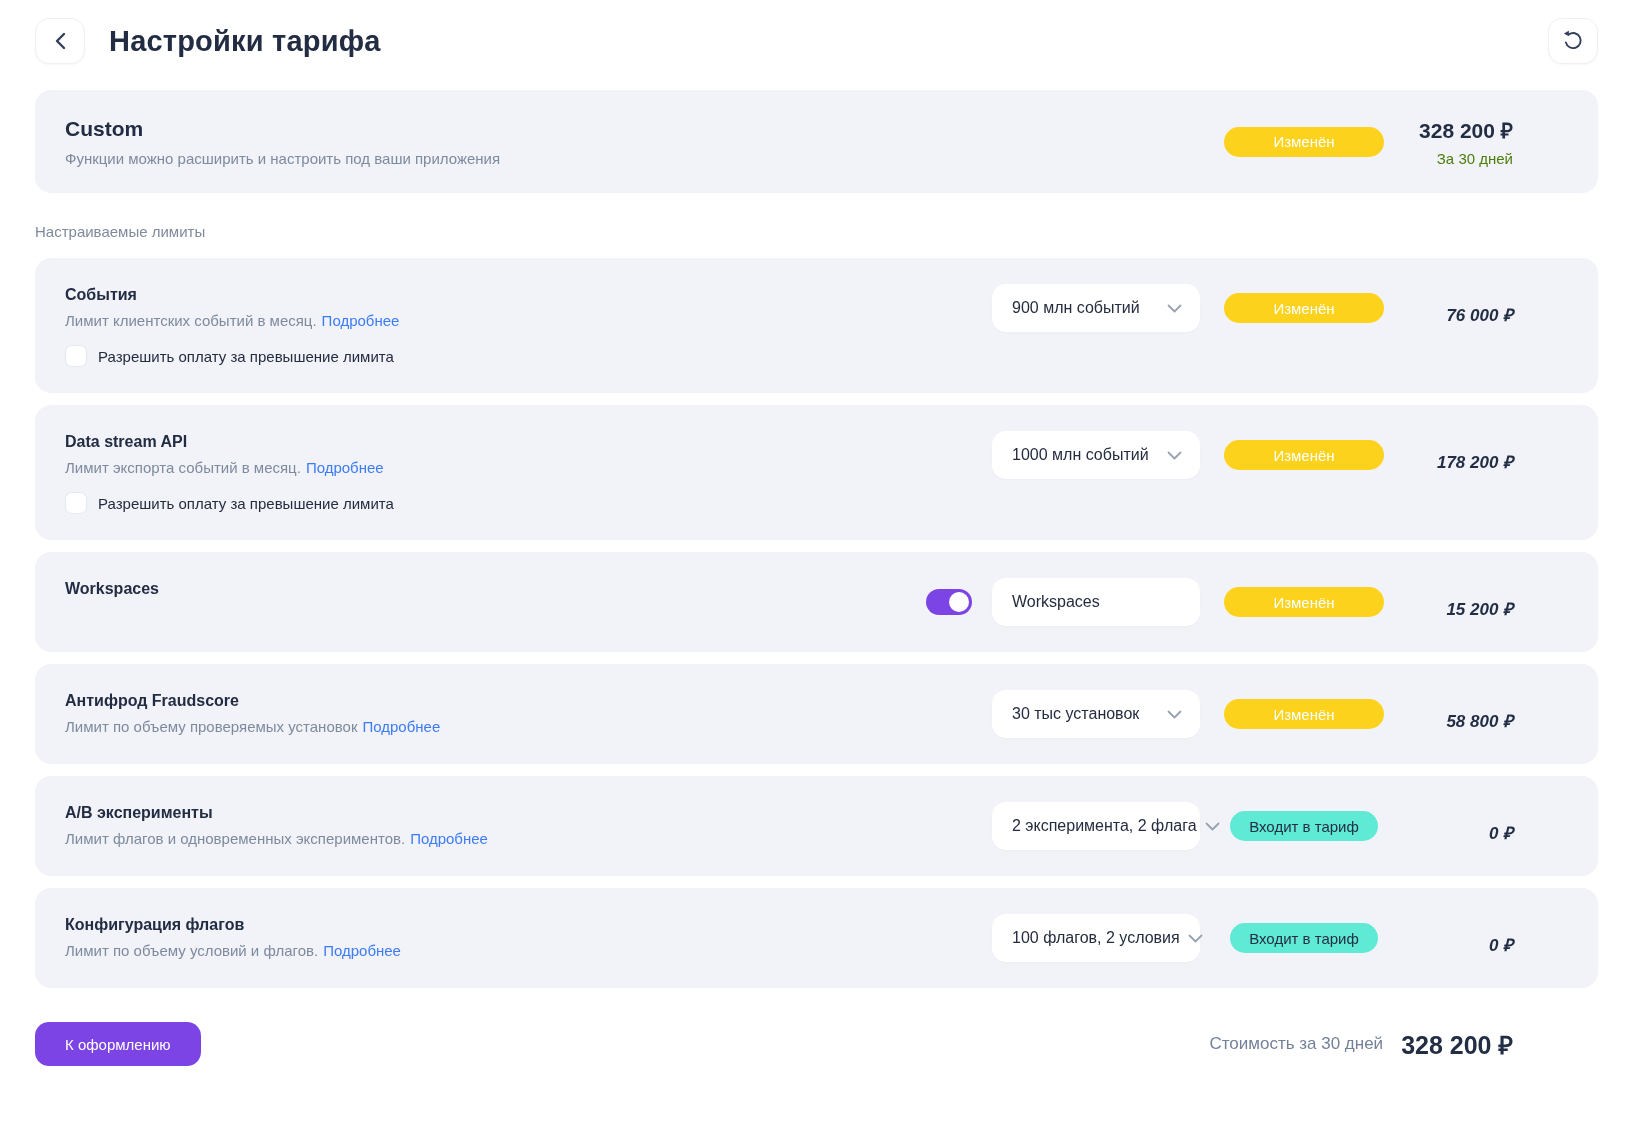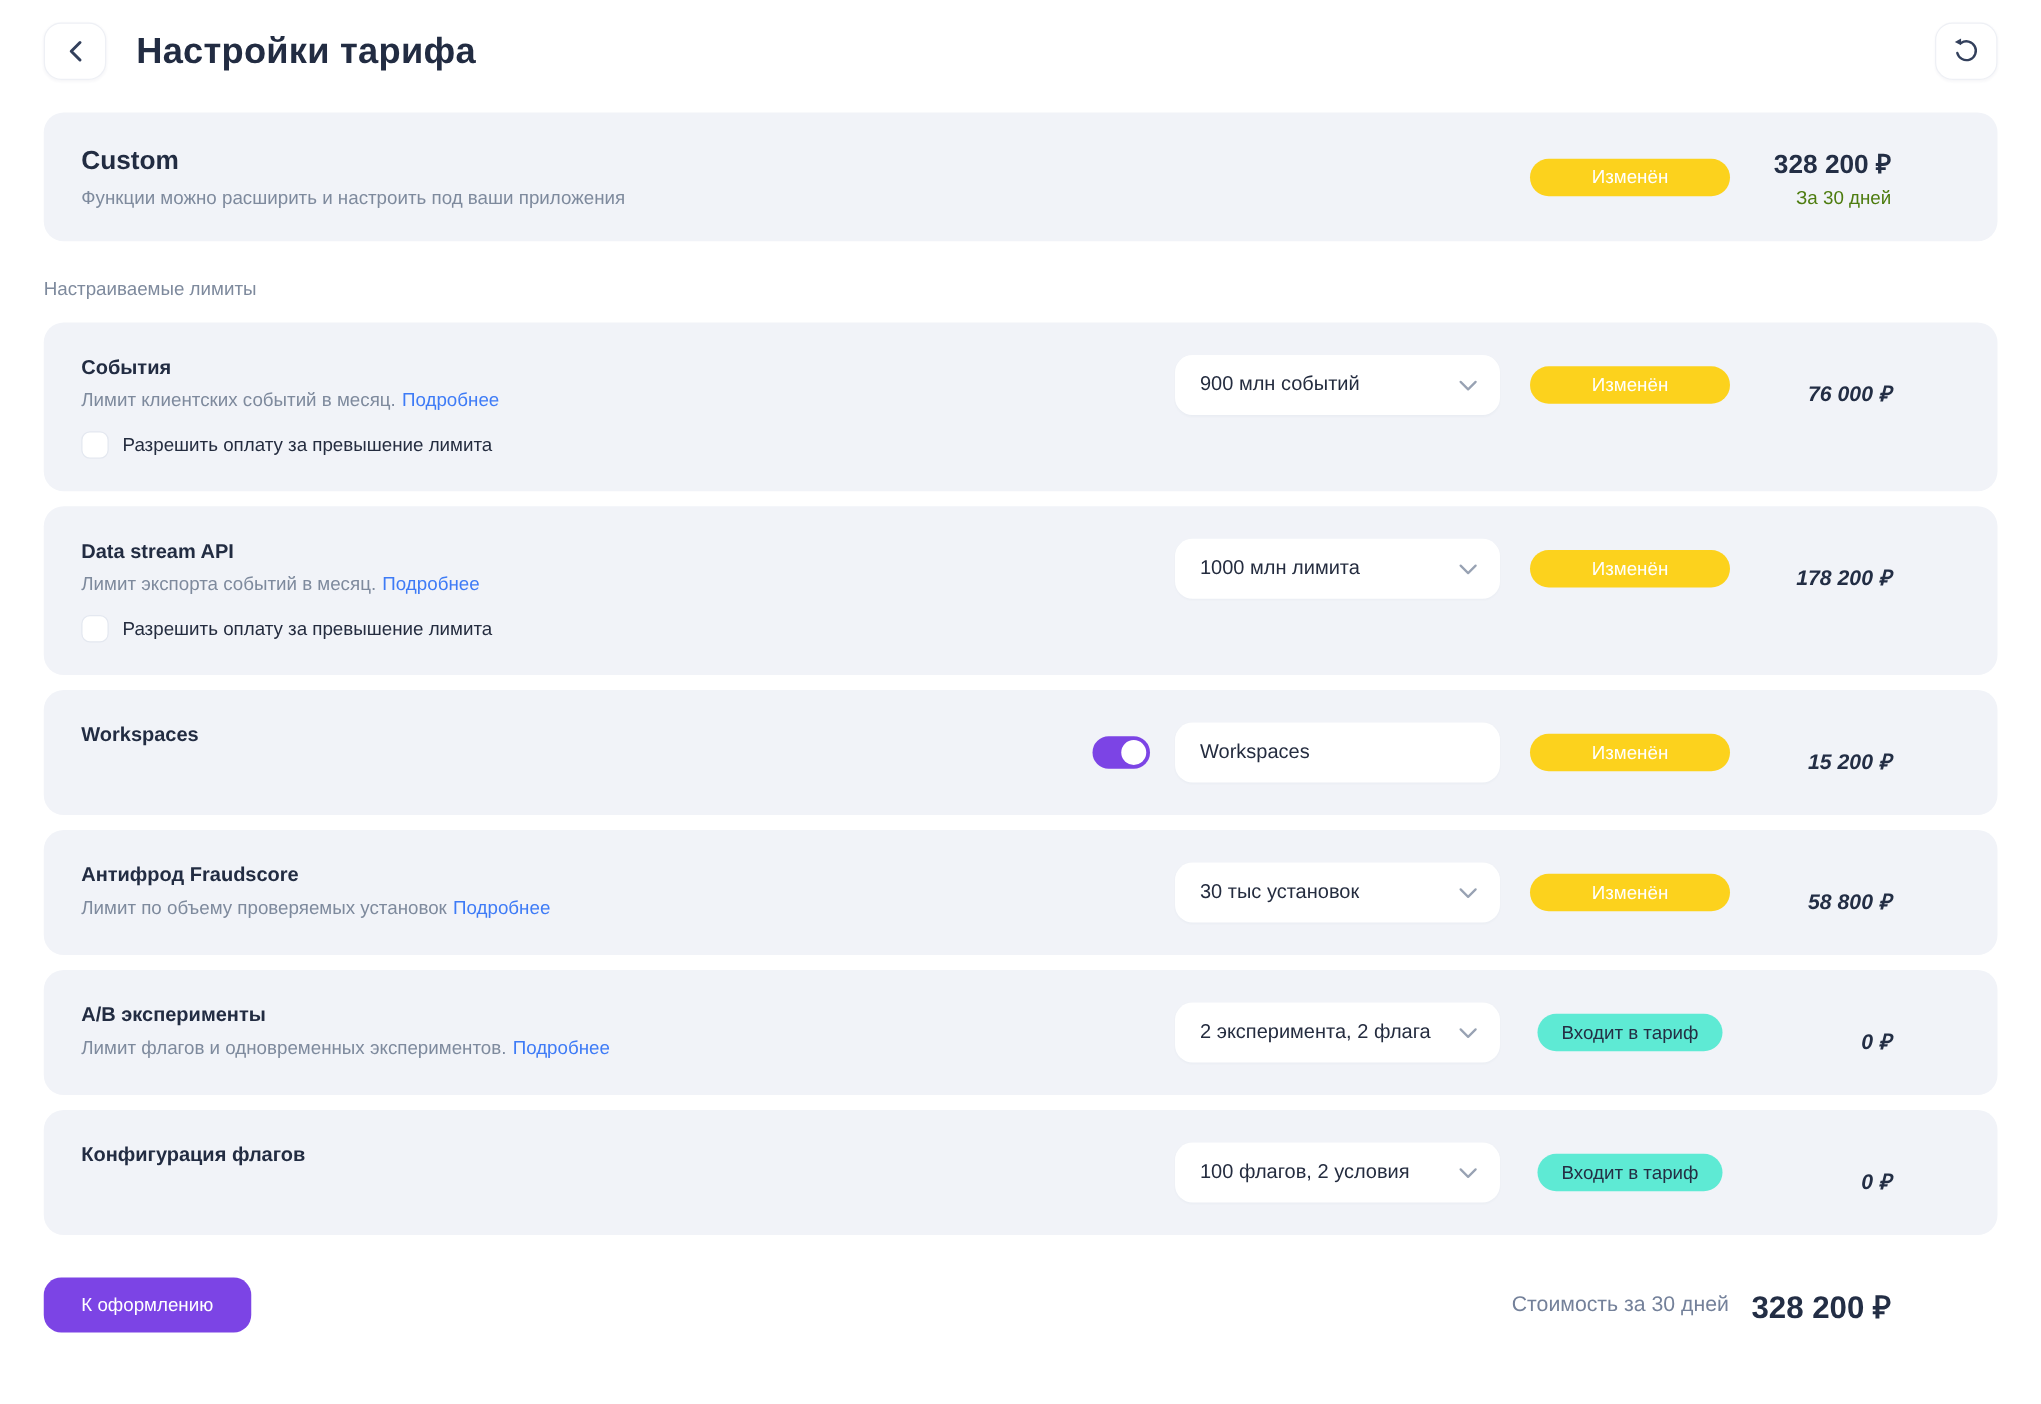--- a/index.html
+++ b/index.html
@@ -33,21 +33,21 @@
   .checkbox-row { display:flex; align-items:center; margin-top:16px; }
   .checkbox { width:22px; height:22px; background:#fff; border:1.5px solid #e4e8f0;
     border-radius:7px; cursor:pointer; flex:none; }
   .checkbox-label { font-size:15px; color:#242c3f; margin-left:11px; }
 
   .controls { display:flex; align-items:center; flex:none; }
   .toggle { width:46px; height:26px; border-radius:13px; background:#7c44e5;
     margin-right:20px; position:relative; cursor:pointer; flex:none; }
   .toggle .knob { width:20px; height:20px; border-radius:50%; background:#fff;
     position:absolute; top:3px; right:3px; }
-  .select-box { width:260px; height:48px; background:#fff; border-radius:14px;
+  .select-box { width:208px; height:48px; background:#fff; border-radius:14px;
     display:flex; align-items:center; justify-content:space-between;
     padding:0 18px 0 20px; cursor:pointer; box-shadow:0 1px 2px rgba(40,60,90,0.03); }
   .select-box .value { font-size:16px; color:#242c3f; white-space:nowrap; }
   .chevron-down { flex:none; margin-left:8px; }
 
   .badge-col { width:160px; margin-left:24px; display:flex; justify-content:center; flex:none; }
   .badge { height:30px; border-radius:15px; display:flex; align-items:center;
     justify-content:center; font-size:15px; white-space:nowrap; }
   .badge.changed { background:#fcd21d; color:#ffffff; width:160px; }
   .badge.included { background:#5eead4; color:#242e44; width:148px; }
@@ -152,21 +152,21 @@
         <span>Лимит экспорта событий в месяц.</span><a>Подробнее</a>
       </div>
       <div class="checkbox-row">
         <div class="checkbox"></div>
         <span class="checkbox-label">Разрешить оплату за превышение лимита</span>
       </div>
     </div>
     <div class="controls">
 
       <div class="select-box">
-        <span class="value">1000 млн лимита</span>
+        <span class="value">1000 млн событий</span>
         <span class="chevron-down">
           <svg width="15" height="9" viewBox="0 0 15 9">
             <polyline points="1.5,1.5 7.5,7.5 13.5,1.5" fill="none" stroke="#98a2b3" stroke-width="1.8" stroke-linecap="round" stroke-linejoin="round"></polyline>
           </svg>
         </span>
       </div>
       <div class="badge-col">
         <div class="badge changed">Изменён</div>
       </div>
       <div class="price-col row-price-wrap">
@@ -247,20 +247,23 @@
       </div>
       <div class="price-col row-price-wrap">
         <div class="price">0 ₽</div>
       </div>
     </div>
   </div>
 
   <div class="card limit-card">
     <div class="limit-left">
       <div class="limit-title">Конфигурация флагов</div>
+      <div class="limit-desc">
+        <span>Лимит по объему условий и флагов.</span><a>Подробнее</a>
+      </div>
 
     </div>
     <div class="controls">
 
       <div class="select-box">
         <span class="value">100 флагов, 2 условия</span>
         <span class="chevron-down">
           <svg width="15" height="9" viewBox="0 0 15 9">
             <polyline points="1.5,1.5 7.5,7.5 13.5,1.5" fill="none" stroke="#98a2b3" stroke-width="1.8" stroke-linecap="round" stroke-linejoin="round"></polyline>
           </svg>

